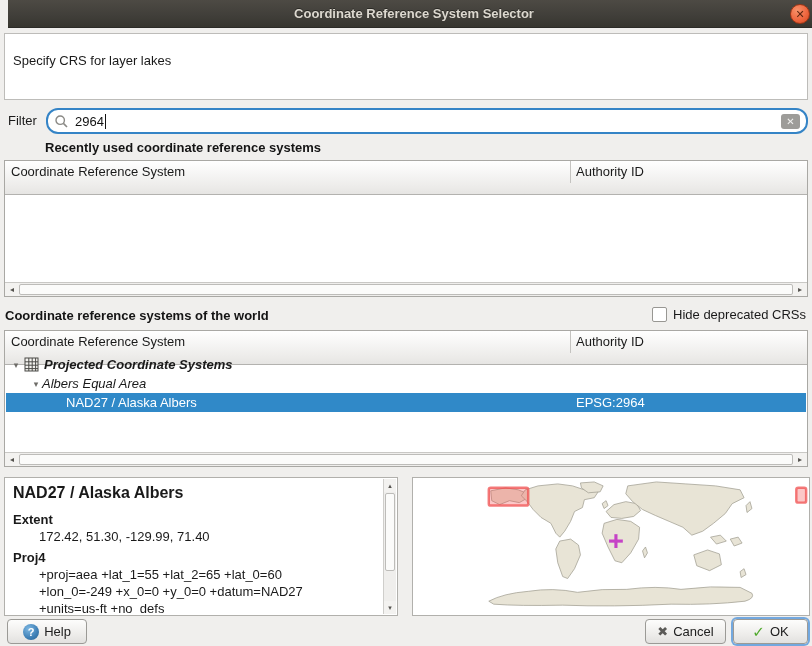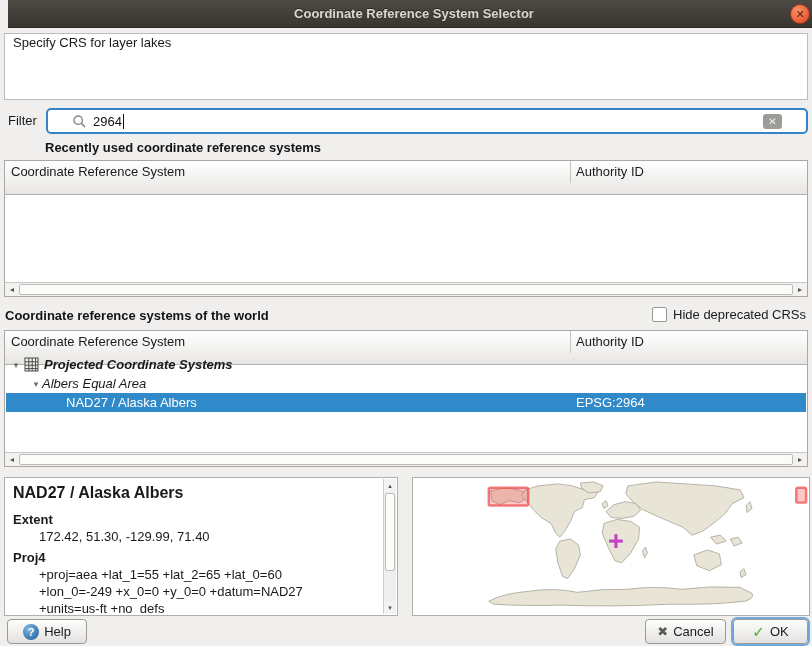--- a/index.html
+++ b/index.html
@@ -23,29 +23,29 @@
     position:absolute; right:10px; top:4px; width:20px; height:20px; border-radius:50%;
     background:radial-gradient(circle at 35% 30%, #f8926a, #ef6740 55%, #d6491f);
     border:1px solid #9f3615;
     display:flex; align-items:center; justify-content:center;
     color:#5e2510; font-size:11px; font-weight:bold; line-height:1; cursor:pointer;
   }
 
   
   .msgbox {
     position:absolute; left:4px; right:4px; top:33px; height:67px;
-    background:#ffffff; border:1px solid #bdbcb9; padding:1px 8px;
+    background:#ffffff; border:1px solid #bdbcb9; padding:19px 8px;
   }
 
   
   .filter-label { position:absolute; left:8px; top:113px; }
   .filter-input {
     position:absolute; left:46px; right:4px; top:108px; height:26px;
-    background:#ffffff; border:2px solid #3584c6; border-radius:5px;
-    display:flex; align-items:center; padding:0 24px;
+    background:#ffffff; border:2px solid #3584c6; border-radius:12px;
+    display:flex; align-items:center; padding:0 6px;
   }
   .search-icon { width:15px; height:15px; margin-right:6px; flex:0 0 auto; }
   .filter-text { color:#111; }
   .caret { display:inline-block; width:1px; height:15px; background:#111; margin-left:1px; vertical-align:middle; }
   .clear-icon {
     margin-left:auto; width:19px; height:15px; border-radius:3px;
     background:#9d9c99; color:#f2f2f0; font-size:10px; font-weight:bold;
     display:flex; align-items:center; justify-content:center; cursor:pointer;
   }
 

